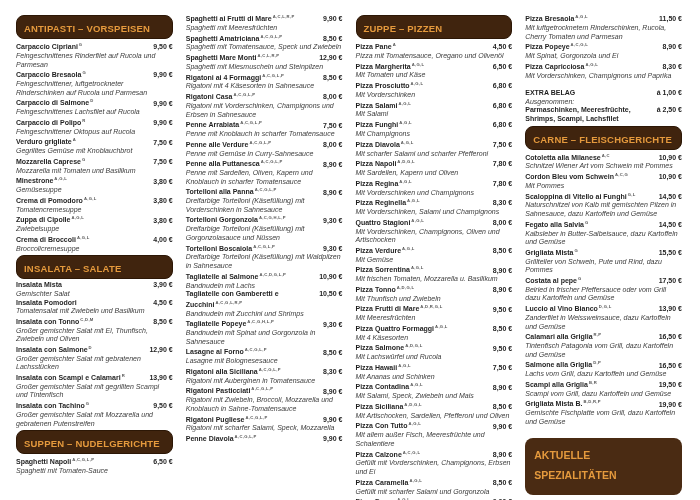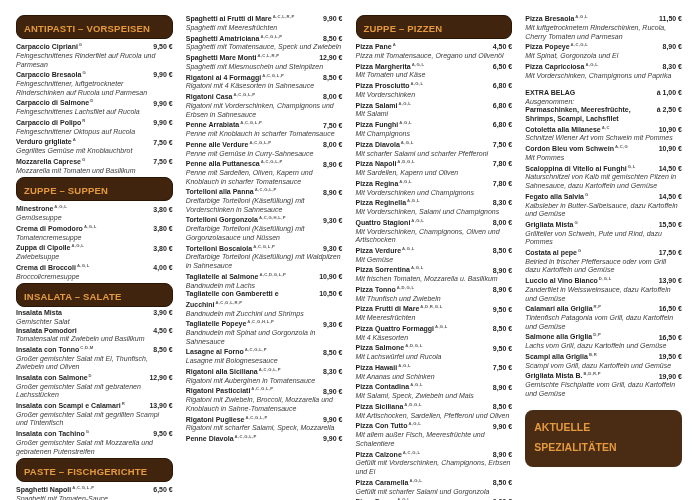--- a/index.html
+++ b/index.html
@@ -74,21 +74,20 @@
           </div>
           <div class="item">
             <div class="row">
               <span class="name">Mozzarella Caprese<sup class="sup">G</sup></span>
               <span class="price">7,50 €</span>
             </div>
             <div class="desc">Mozzarella mit Tomaten und Basilikum</div>
           </div>
         </div>
         <div class="section">
-          <div class="pill"><span class="pill-text">ZUPPE – SUPPEN</span></div>
           <div class="item">
             <div class="row">
               <span class="name">Minestrone<sup class="sup">A,G,L</sup></span>
               <span class="price">3,80 €</span>
             </div>
             <div class="desc">Gemüsesuppe</div>
           </div>
           <div class="item">
             <div class="row">
               <span class="name">Crema di Pomodoro<sup class="sup">A,G,L</sup></span>
@@ -150,21 +149,21 @@
           </div>
           <div class="item">
             <div class="row">
               <span class="name">Insalata con Tachino<sup class="sup">G</sup></span>
               <span class="price">9,50 €</span>
             </div>
             <div class="desc">Großer gemischter Salat mit Mozzarella und gebratenen Putenstreifen</div>
           </div>
         </div>
         <div class="section">
-          <div class="pill"><span class="pill-text">PASTE – FISCHGERICHTE</span></div>
+          <div class="pill"><span class="pill-text">SUPPEN – NUDELGERICHTE</span></div>
           <div class="item">
             <div class="row">
               <span class="name">Spaghetti Napoli<sup class="sup">A,C,G,L,P</sup></span>
               <span class="price">6,50 €</span>
             </div>
             <div class="desc">Spaghetti mit Tomaten-Sauce</div>
           </div>
         </div>
       </div>
       <div class="col">
@@ -503,20 +502,21 @@
             <div class="desc">Ausgenommen:</div>
           </div>
           <div class="item">
             <div class="row">
               <span class="name">Parmaschinken, Meeresfrüchte, Shrimps, Scampi, Lachsfilet</span>
               <span class="price">á 2,50 €</span>
             </div>
           </div>
         </div>
         <div class="section">
+          <div class="pill"><span class="pill-text">CARNE – FLEISCHGERICHTE</span></div>
           <div class="item">
             <div class="row">
               <span class="name">Cotoletta alla Milanese<sup class="sup">A,C</sup></span>
               <span class="price">10,90 €</span>
             </div>
             <div class="desc">Schnitzel Wiener Art vom Schwein mit Pommes</div>
           </div>
           <div class="item">
             <div class="row">
               <span class="name">Cordon Bleu vom Schwein<sup class="sup">A,C,G</sup></span>

